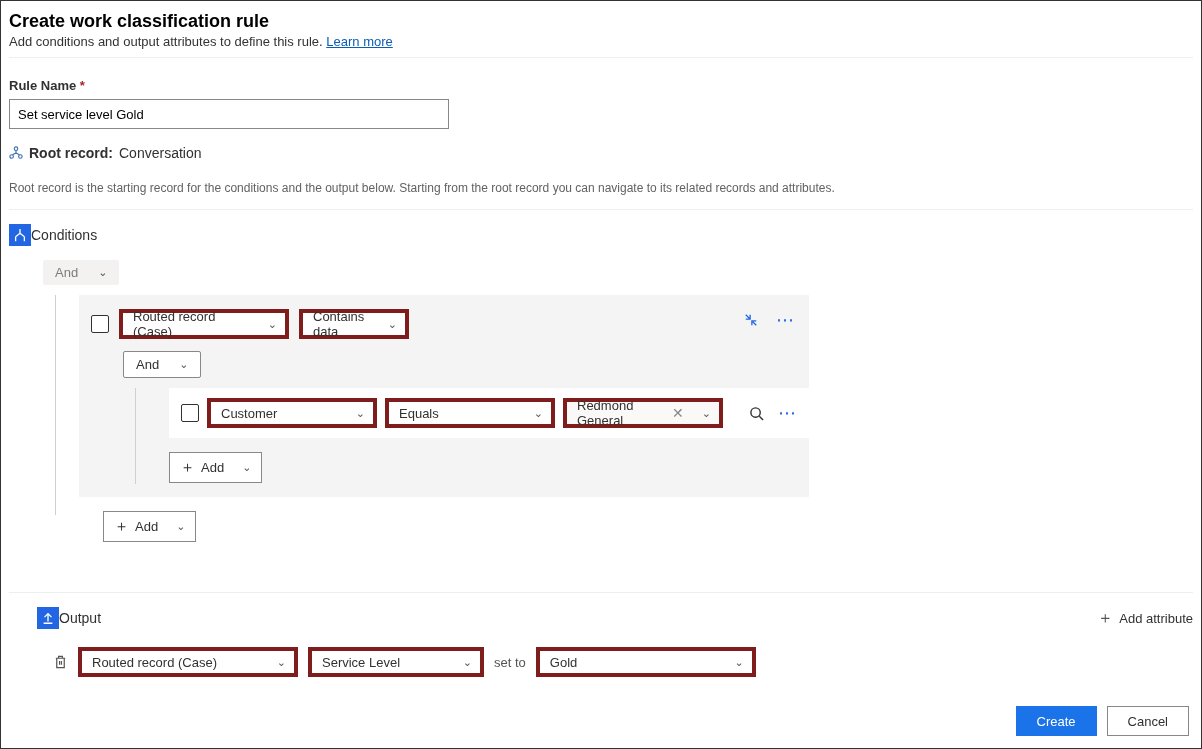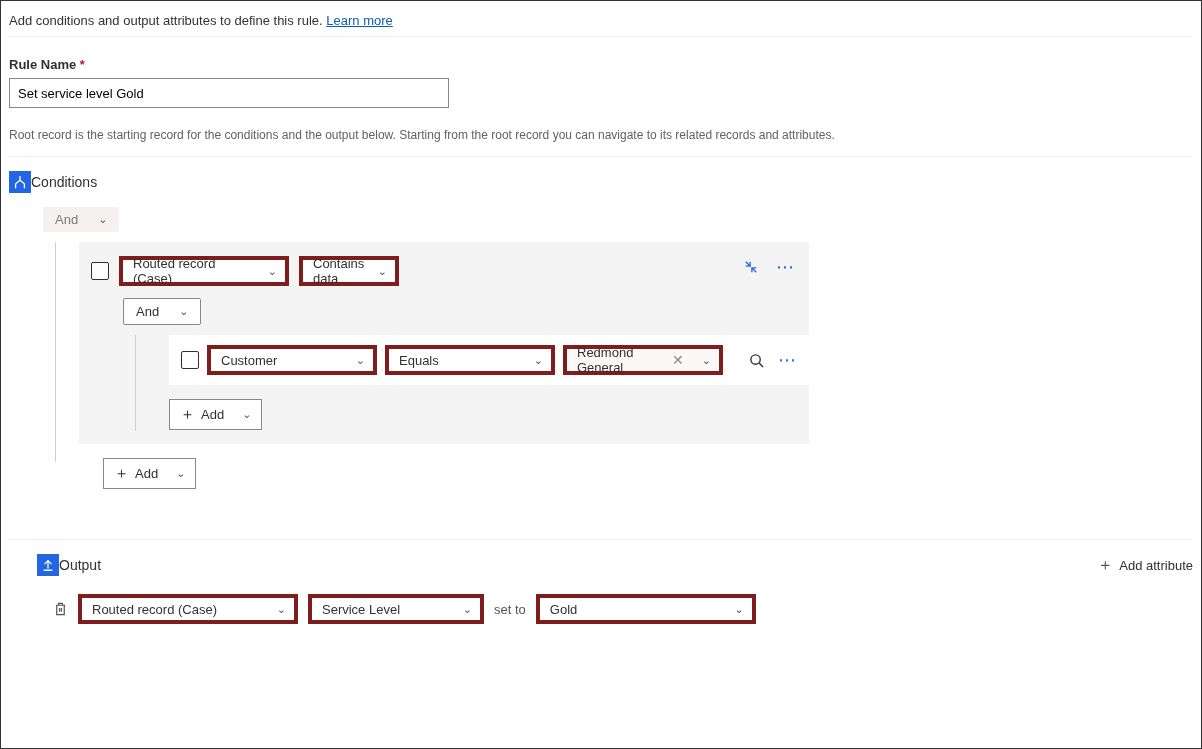--- a/index.html
+++ b/index.html
@@ -61,31 +61,44 @@
   .btn { height: 30px; padding: 0 20px; font-size: 13px; border: 1px solid #8a8886; background: #fff; cursor: pointer; display: flex; align-items: center; }
   .btn.primary { background: #1a73e8; border-color: #1a73e8; color: #fff; }
 
   svg { display: block; }
 </style>
 </head>
 <body>
 
 <div class="container">
 
+  <div class="header-title">Create work classification rule</div>
   <div class="header-sub">
     <span>Add conditions and output attributes to define this rule.</span>
     <a>Learn more</a>
   </div>
   <hr class="hr">
 
   <div class="field-label">
     <span>Rule Name</span> <span class="req">*</span>
   </div>
   <input class="text-input" type="text" value="Set service level Gold" style="">
 
+  <div class="root-row">
+    <span class="root-icon">
+      <svg width="14" height="14" viewBox="0 0 16 16">
+          <circle cx="8" cy="3" r="2" fill="none" stroke="#3b6fb6" stroke-width="1.3"></circle>
+          <circle cx="3" cy="12" r="2" fill="none" stroke="#3b6fb6" stroke-width="1.3"></circle>
+          <circle cx="13" cy="12" r="2" fill="none" stroke="#3b6fb6" stroke-width="1.3"></circle>
+          <path d="M8 5 L8 8 M8 8 L4 10 M8 8 L12 10" stroke="#3b6fb6" stroke-width="1.3" fill="none"></path>
+        </svg>
+    </span>
+    <span class="root-label">Root record:</span>
+    <span class="root-value">Conversation</span>
+  </div>
   <div class="root-desc">Root record is the starting record for the conditions and the output below. Starting from the root record you can navigate to its related records and attributes.</div>
 
   <hr class="hr" style="margin-top:14px;">
 
   <div class="section">
     <div class="section-badge">
       <svg width="14" height="14" viewBox="0 0 16 16" fill="none" stroke="#fff" stroke-width="1.5">
           <path d="M8 1 L8 6 M8 6 L3 10 M8 6 L13 10 M3 10 L3 15 M13 10 L13 15"></path>
         </svg>
     </div>
@@ -111,21 +124,21 @@
           </span>
           <span class="ellipsis">⋯</span>
         </div>
 
         <div class="row">
           <div class="checkbox"></div>
           <div class="dropdown" style="width:170px;">
             <span>Routed record (Case)</span>
               <span class="chev">⌄</span>
           </div>
-          <div class="dropdown" style="width:100px;justify-content:flex-end;">
+          <div class="dropdown" style="width:110px;justify-content:flex-end;">
             <span>Contains data</span>
               <span class="chev">⌄</span>
           </div>
         </div>
 
         <div class="inner-block">
           <div class="and-pill bordered" style="display:inline-flex;">
             <span>And</span>
               <span class="chev">⌄</span>
           </div>
@@ -213,14 +226,18 @@
       <span>Service Level</span>
         <span class="chev">⌄</span>
     </div>
     <span class="set-to">set to</span>
     <div class="dropdown" style="width:220px;">
       <span>Gold</span>
         <span class="chev">⌄</span>
     </div>
   </div>
 
+  <div class="footer">
+    <div class="btn primary">Create</div>
+    <div class="btn">Cancel</div>
+  </div>
 
 </div>
 
 </body></html>

